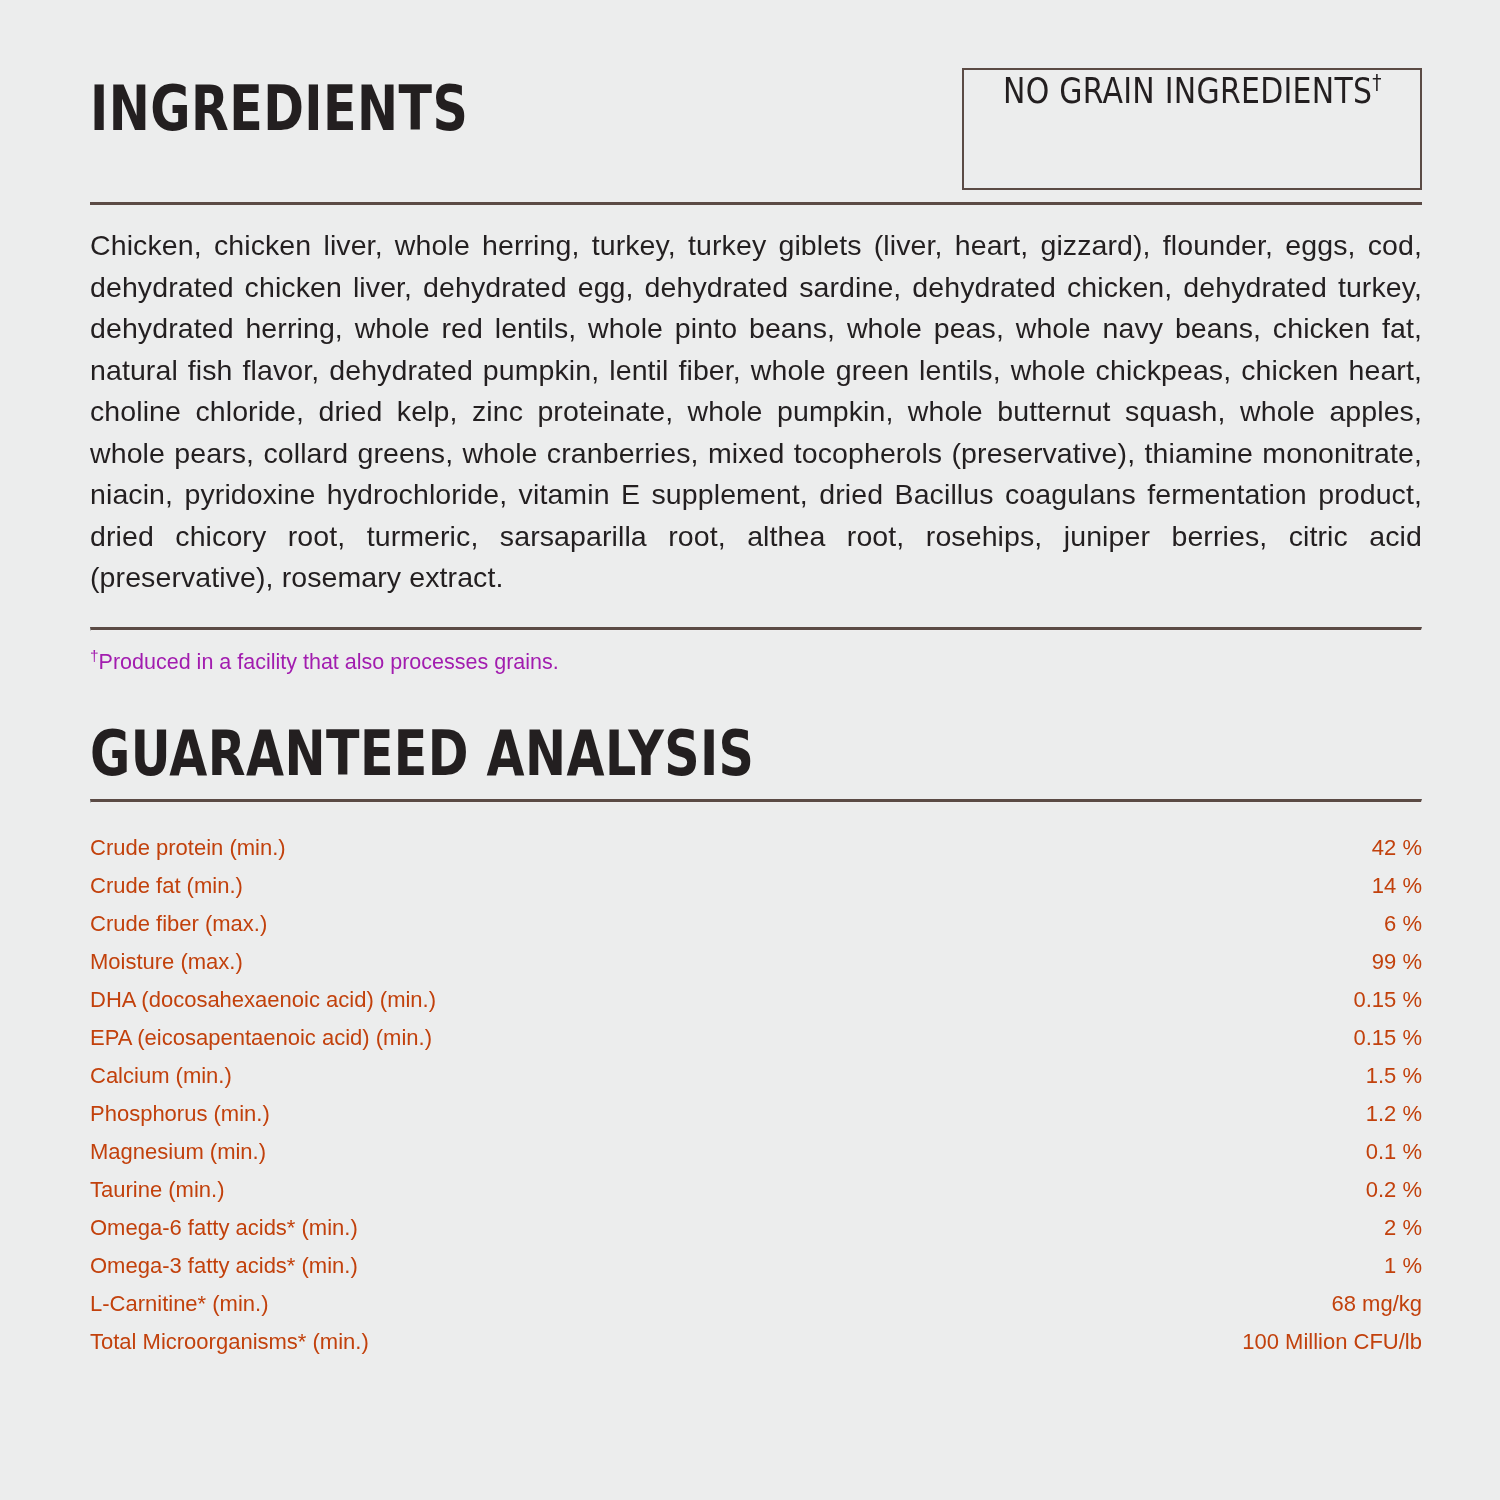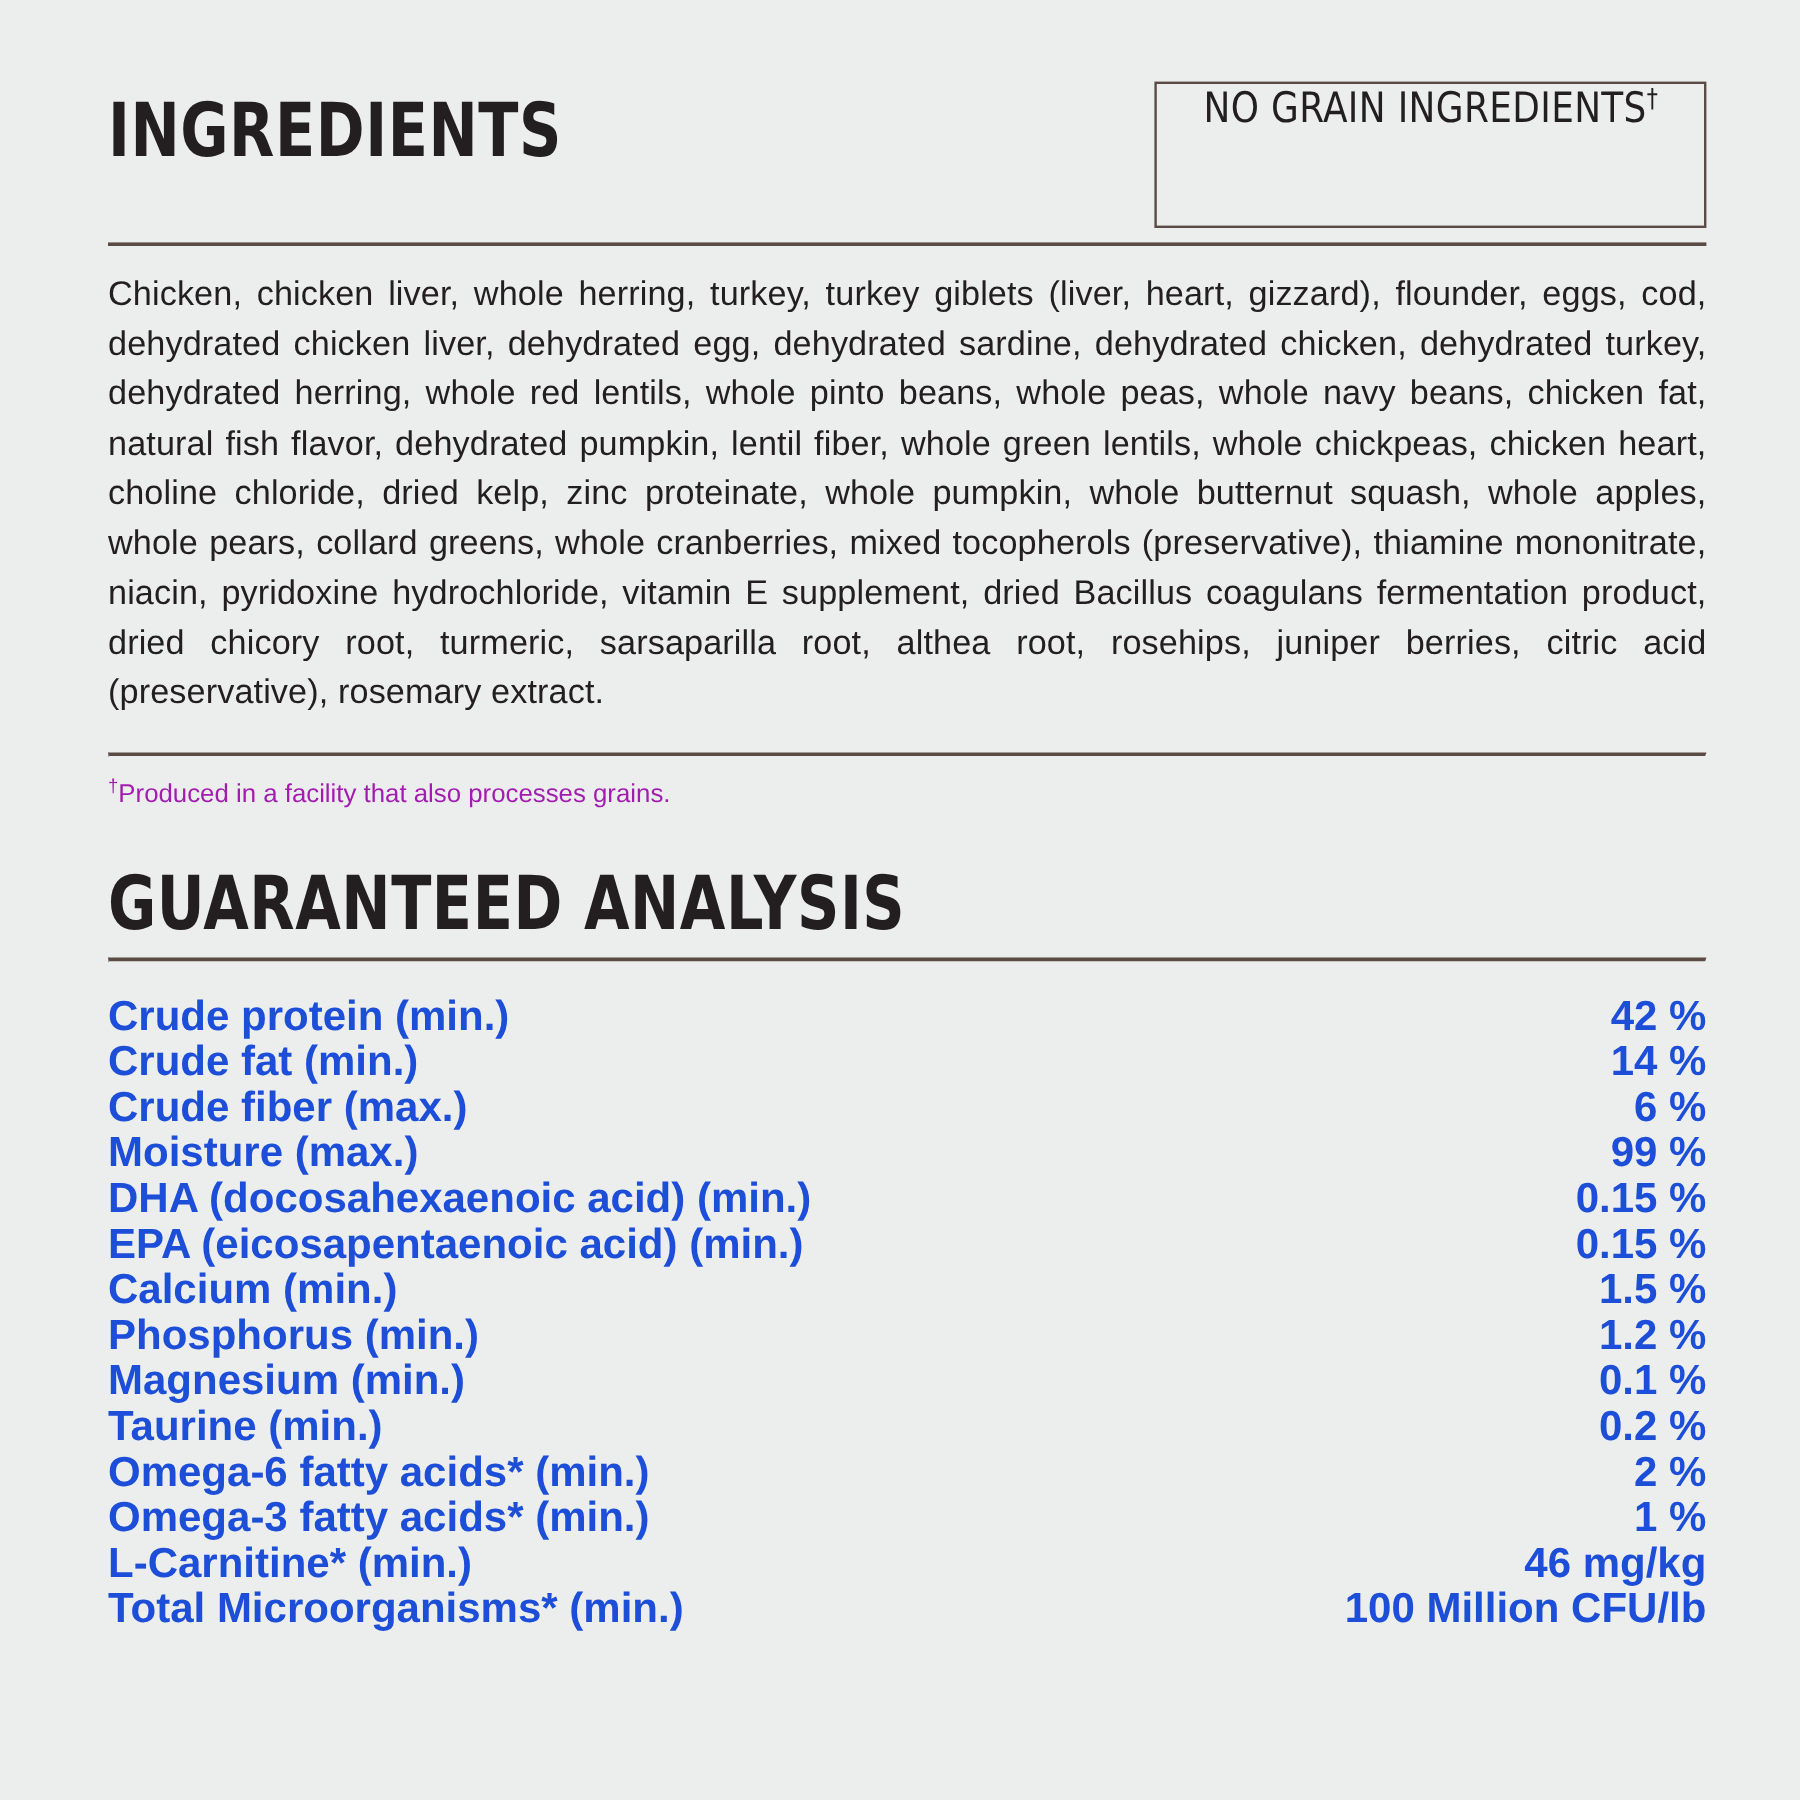--- a/index.html
+++ b/index.html
@@ -106,27 +106,26 @@
     margin-top: 14px;
     border-top: 3px solid #5b4b45;
   }
 
   .ga-table {
     width: 100%;
     border-collapse: collapse;
     margin-top: 26px;
   }
   .ga-table td {
-    font-size: 35px;
+    font-size: 22px;
     line-height: 38px;
     padding: 0;
-    color: #1d4ed8;
+    color: #c2410c;
     vertical-align: top;
     white-space: nowrap;
-    font-weight: bold;
   }
   .ga-table td.val {
     text-align: right;
   }
   .ga-cont td {
     padding-top: 0;
   }
 </style>
 </head>
 <body>
@@ -200,21 +199,21 @@
       <tr>
         <td class="lbl">Omega-6 fatty acids* (min.)</td>
         <td class="val">2 %</td>
       </tr>
       <tr>
         <td class="lbl">Omega-3 fatty acids* (min.)</td>
         <td class="val">1 %</td>
       </tr>
       <tr>
         <td class="lbl">L-Carnitine* (min.)</td>
-        <td class="val">46 mg/kg</td>
+        <td class="val">68 mg/kg</td>
       </tr>
       <tr>
         <td class="lbl">Total Microorganisms* (min.)</td>
         <td class="val">100 Million CFU/lb</td>
       </tr>
     </tbody>
   </table>
 
 </div>
 

